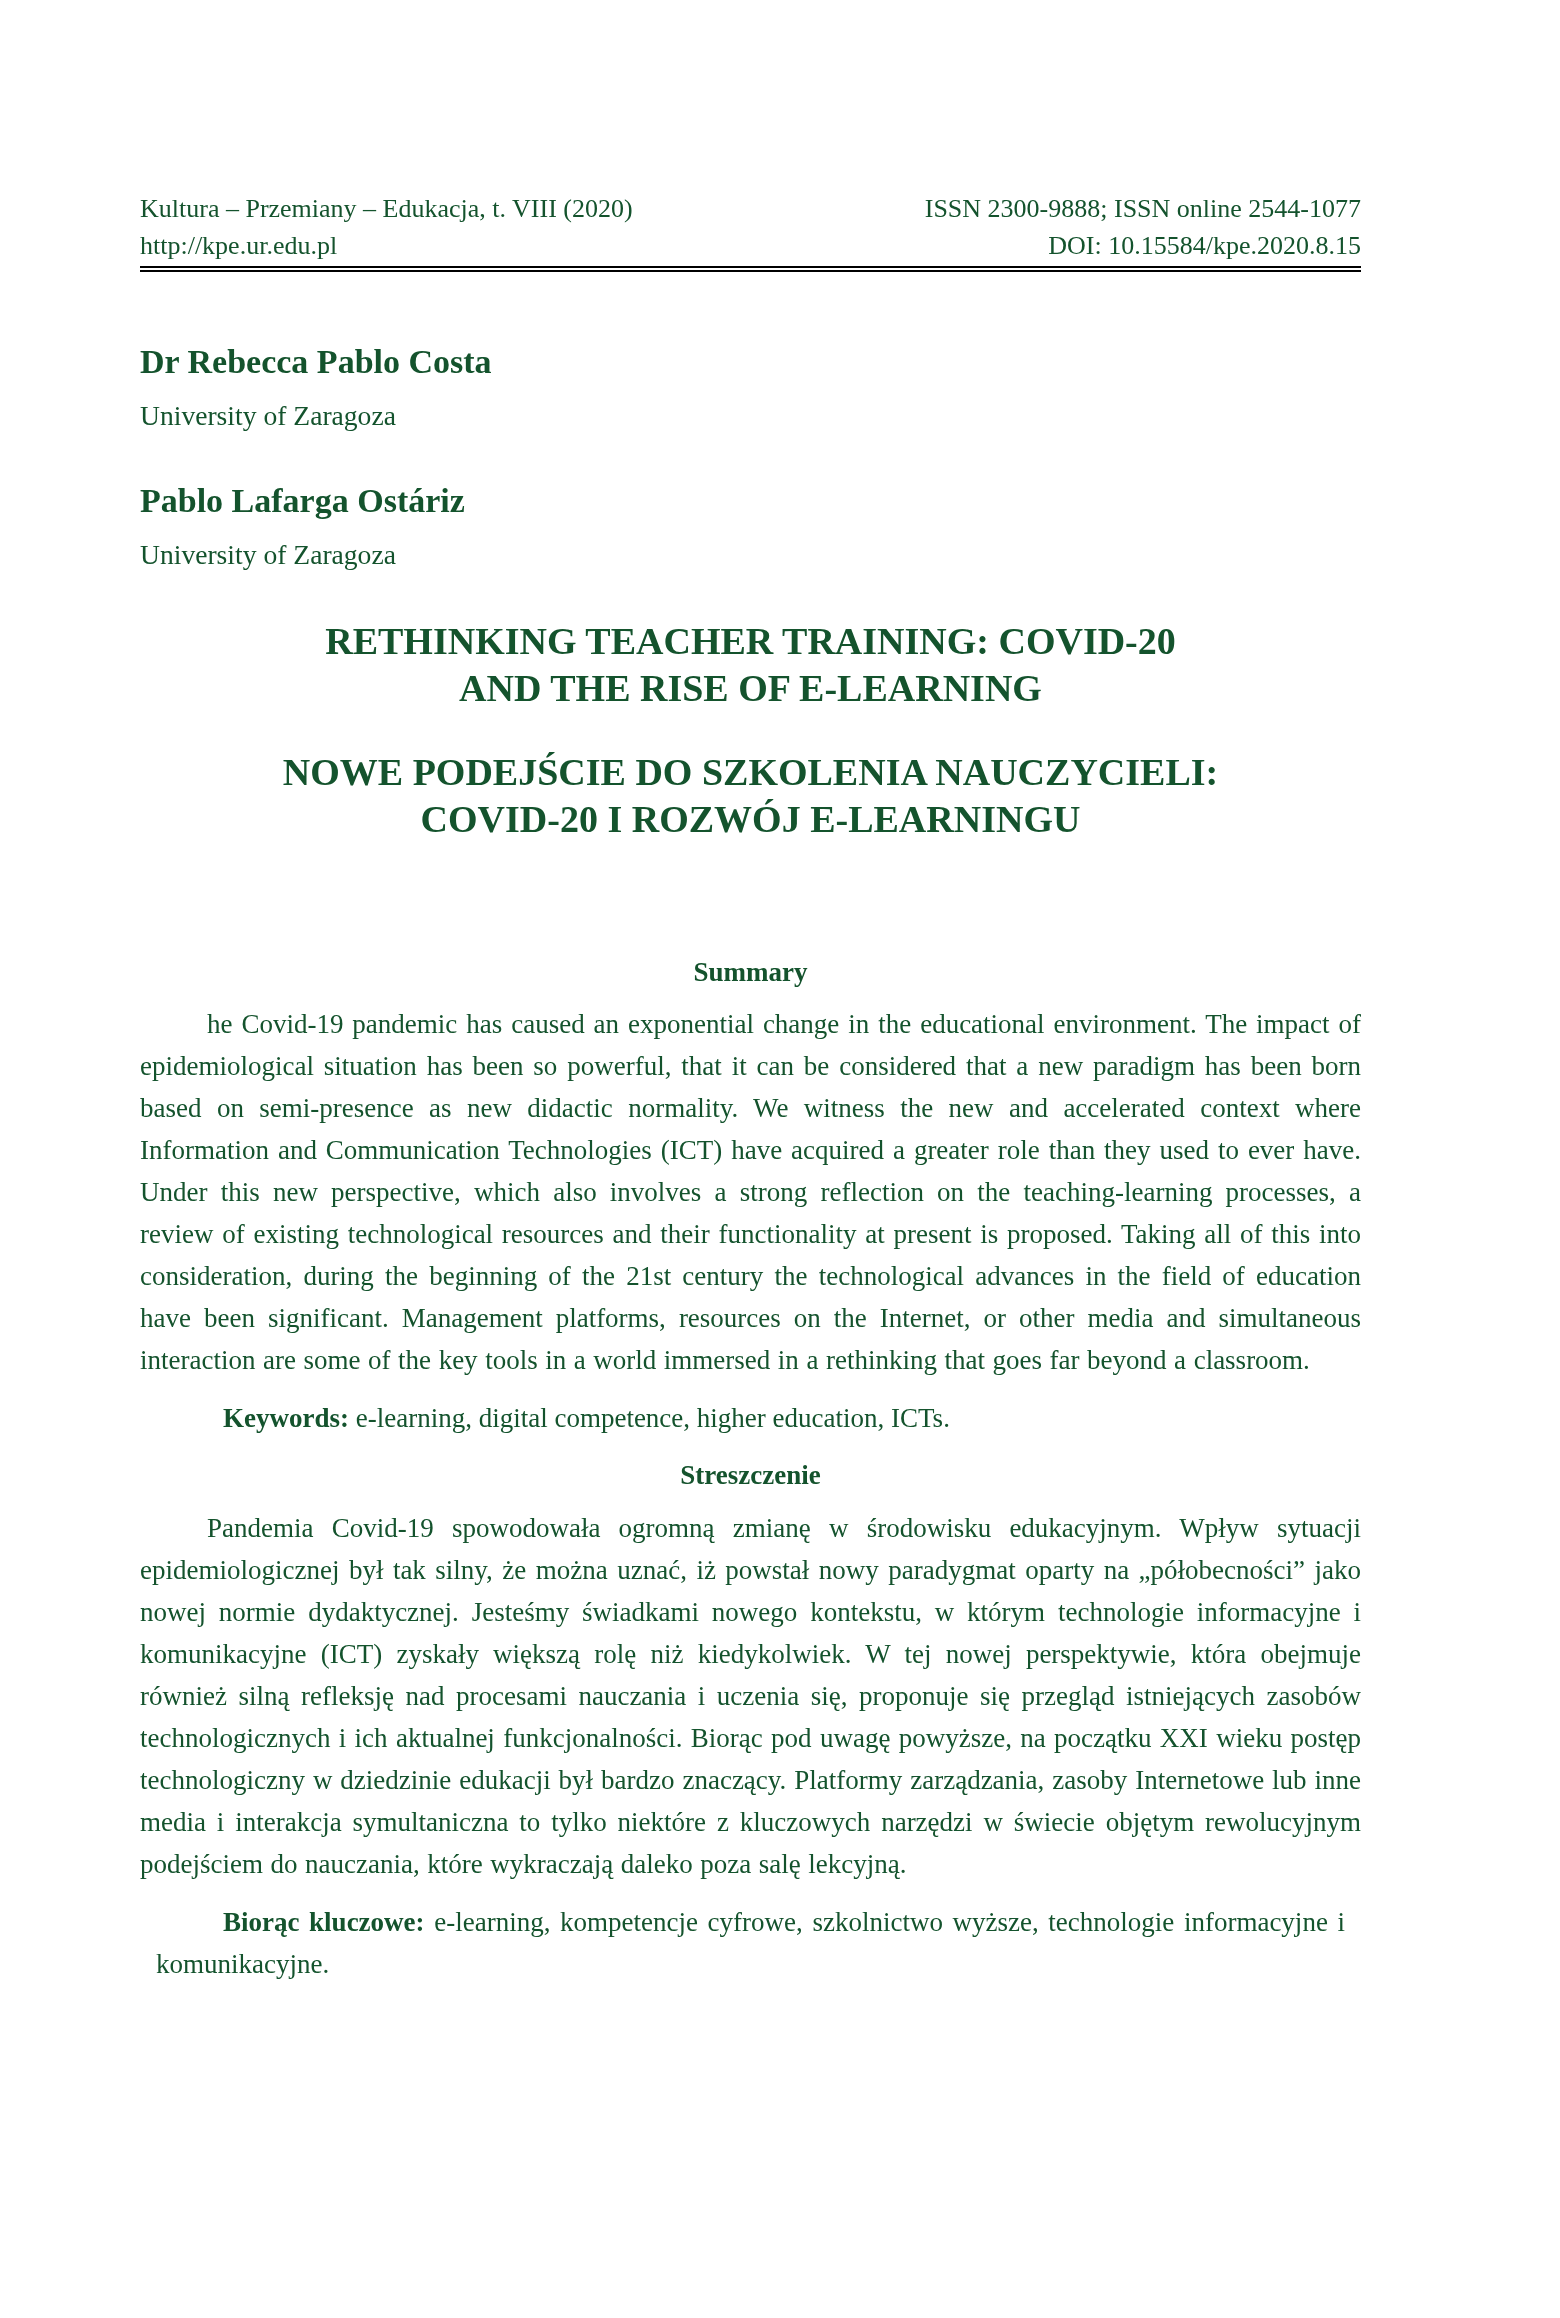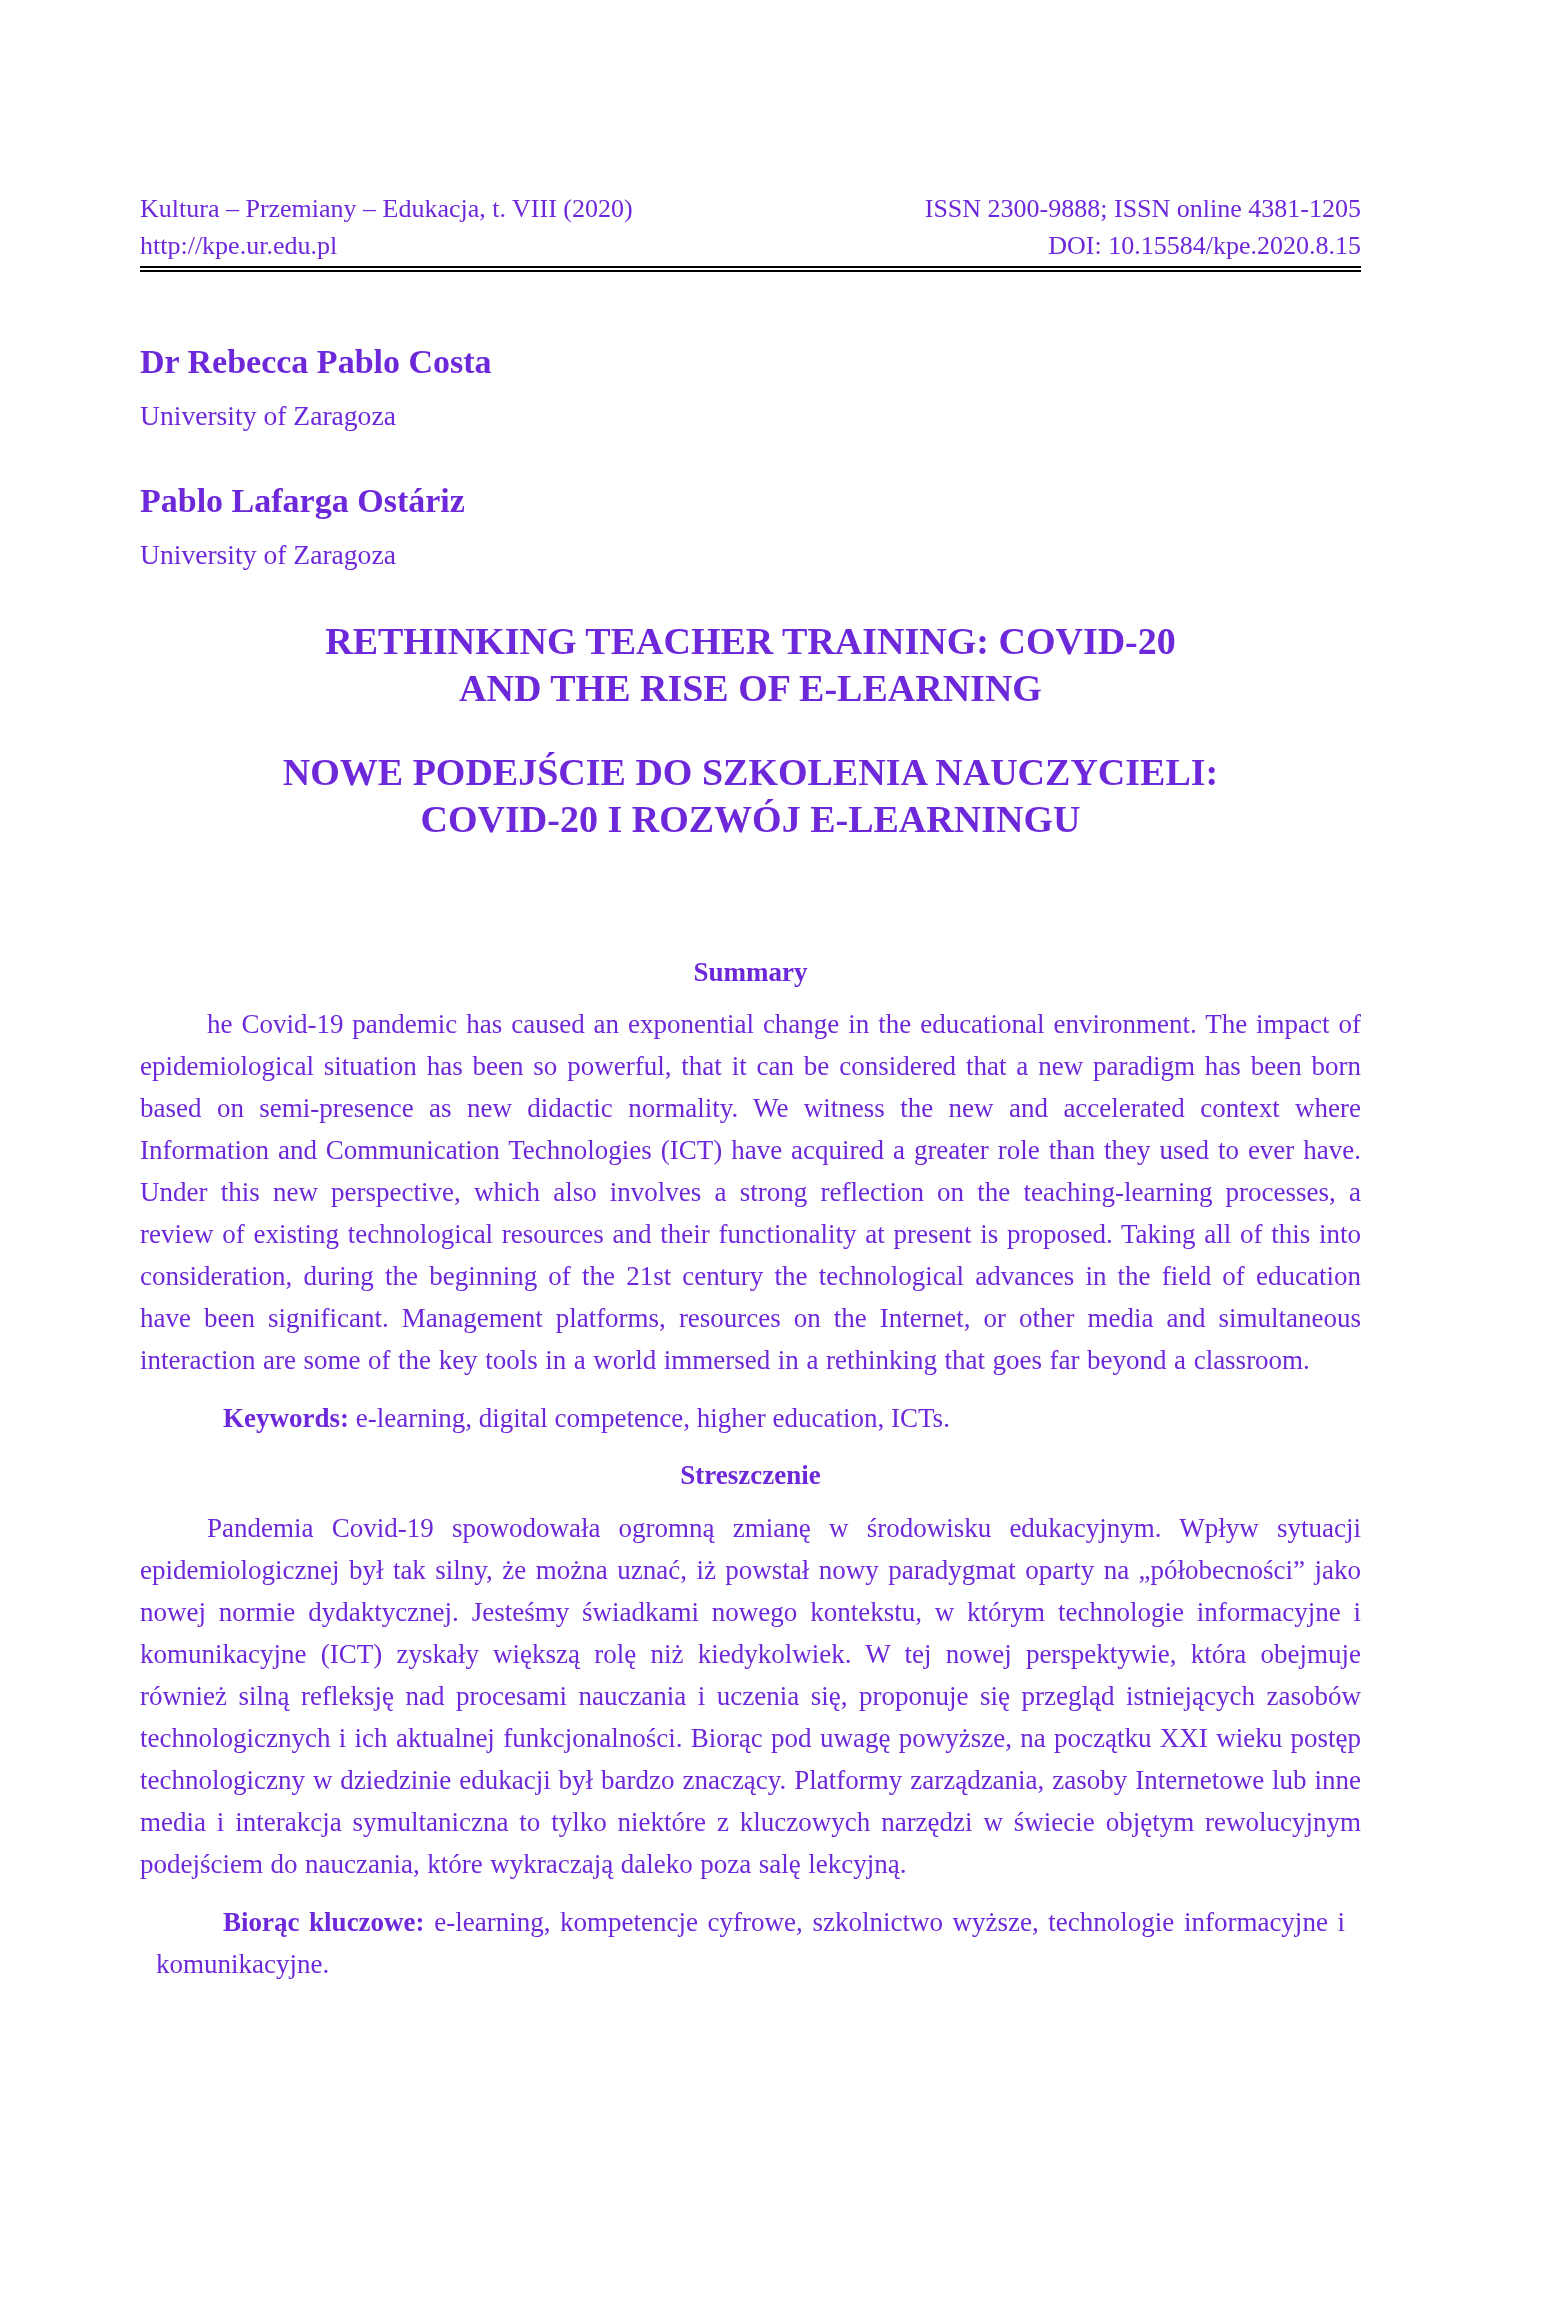--- a/index.html
+++ b/index.html
@@ -1,21 +1,21 @@
 <!DOCTYPE html>
 <html style="font-size:13px"><head>
 <meta charset="utf-8">
 <style>
   html, body { margin: 0; padding: 0; background: #ffffff; }
   .page {
     position: relative;
     width: 1561px;
     height: 2319px;
     background: #ffffff;
-    color: #6d28d9;
+    color: #14532d;
     font-family: "Liberation Serif", "DejaVu Serif", serif;
     overflow: hidden;
   }
   .content {
     width: 1221px;
     margin-left: 140px;
   }
   
   .journal-header {
     margin-top: 190px;
@@ -84,21 +84,21 @@
 
 <div class="page">
   <div class="content">
 
     <div class="journal-header">
       <div class="left">
         <div>Kultura – Przemiany – Edukacja, t. VIII (2020)</div>
         <div>http://kpe.ur.edu.pl</div>
       </div>
       <div class="right">
-        <div>ISSN 2300-9888; ISSN online 4381-1205</div>
+        <div>ISSN 2300-9888; ISSN online 2544-1077</div>
         <div>DOI: 10.15584/kpe.2020.8.15</div>
       </div>
     </div>
 
     <div class="author-name first">Dr Rebecca Pablo Costa</div>
     <div class="author-affiliation">University of Zaragoza</div>
 
     <div class="author-name">Pablo Lafarga Ostáriz</div>
     <div class="author-affiliation">University of Zaragoza</div>
 

